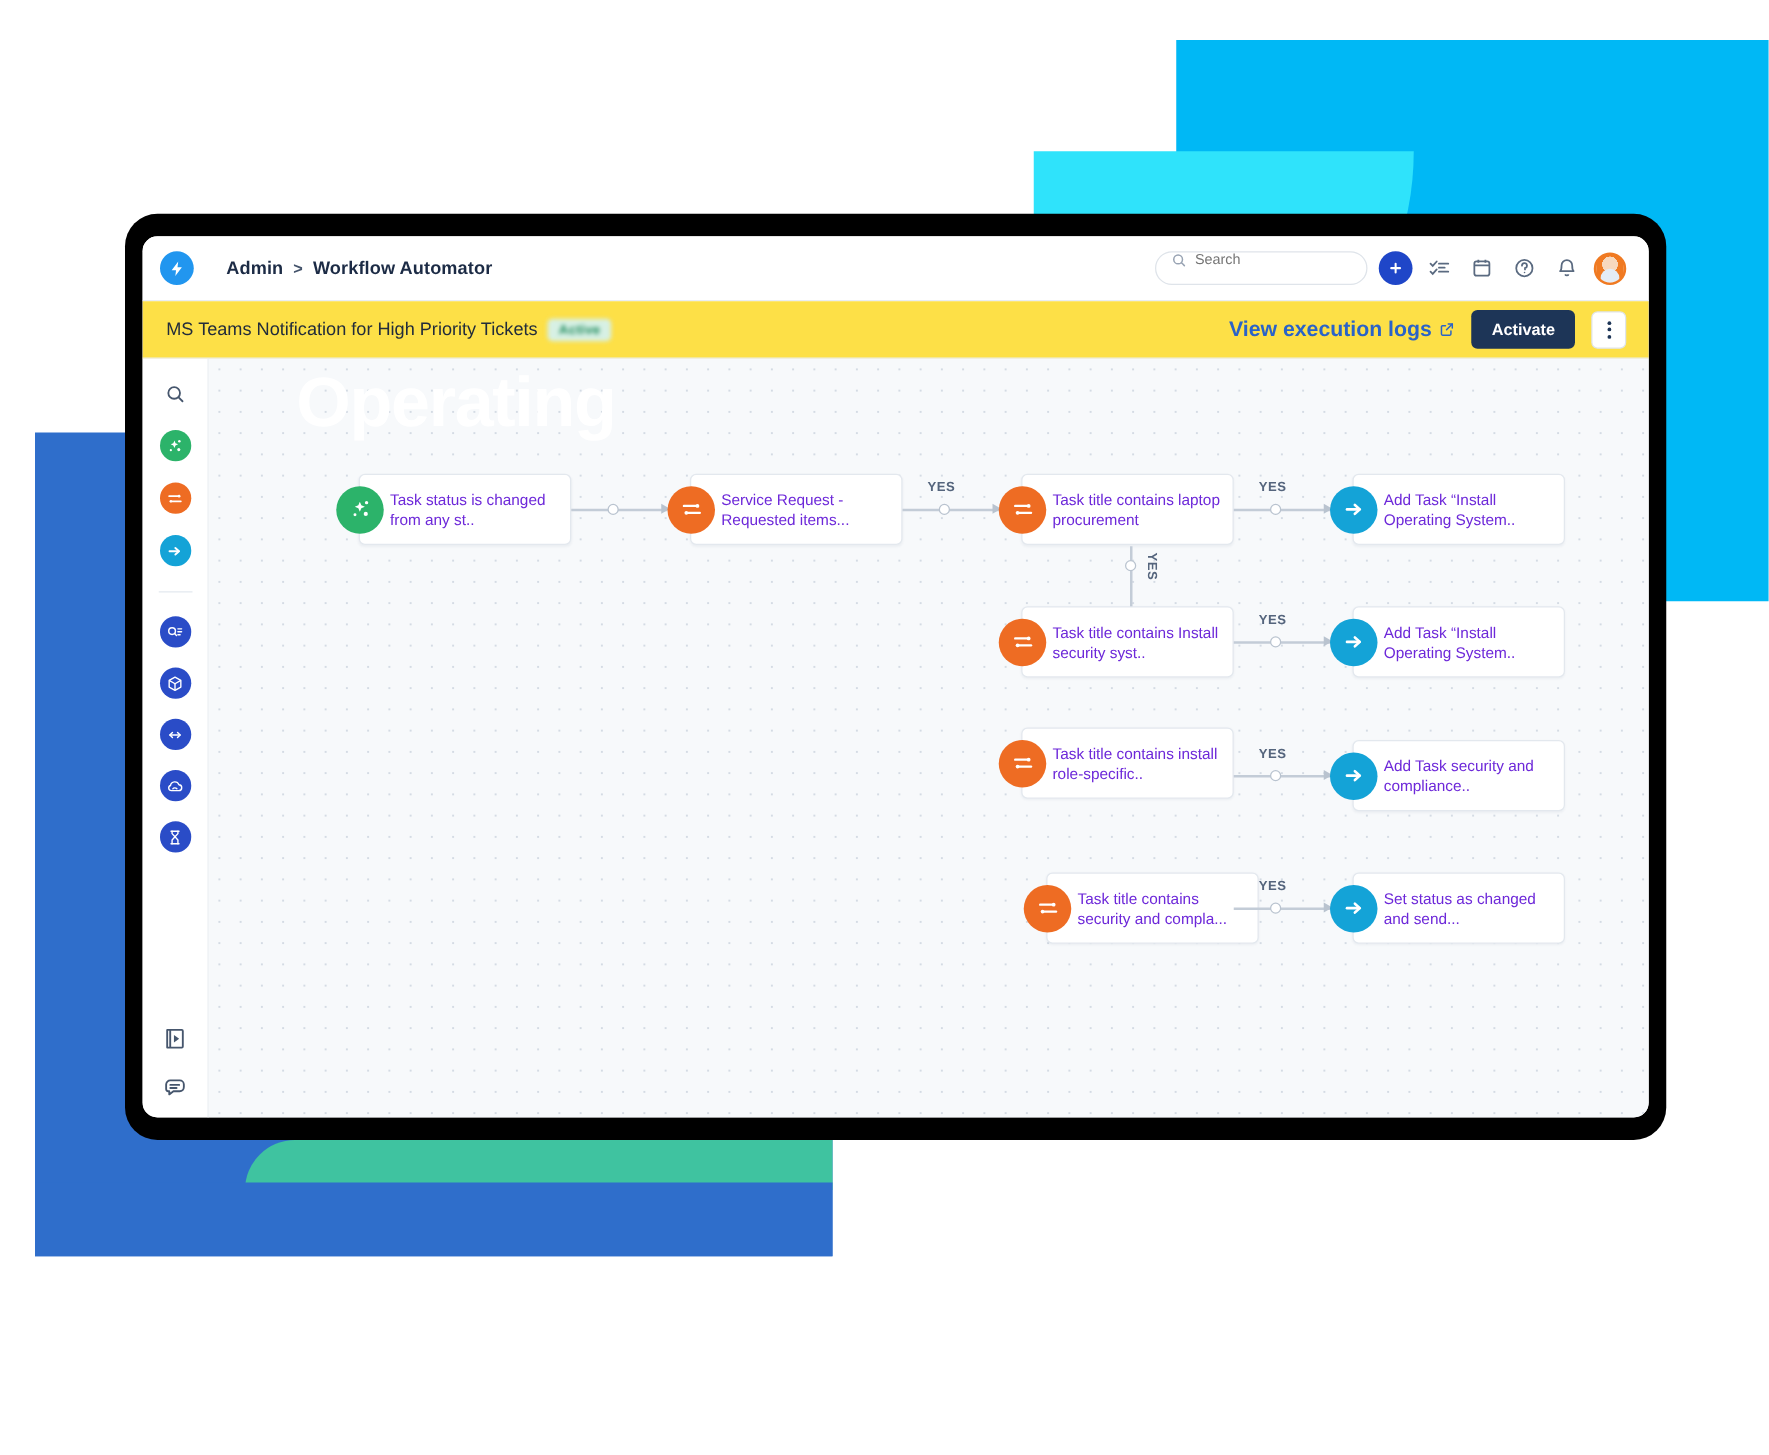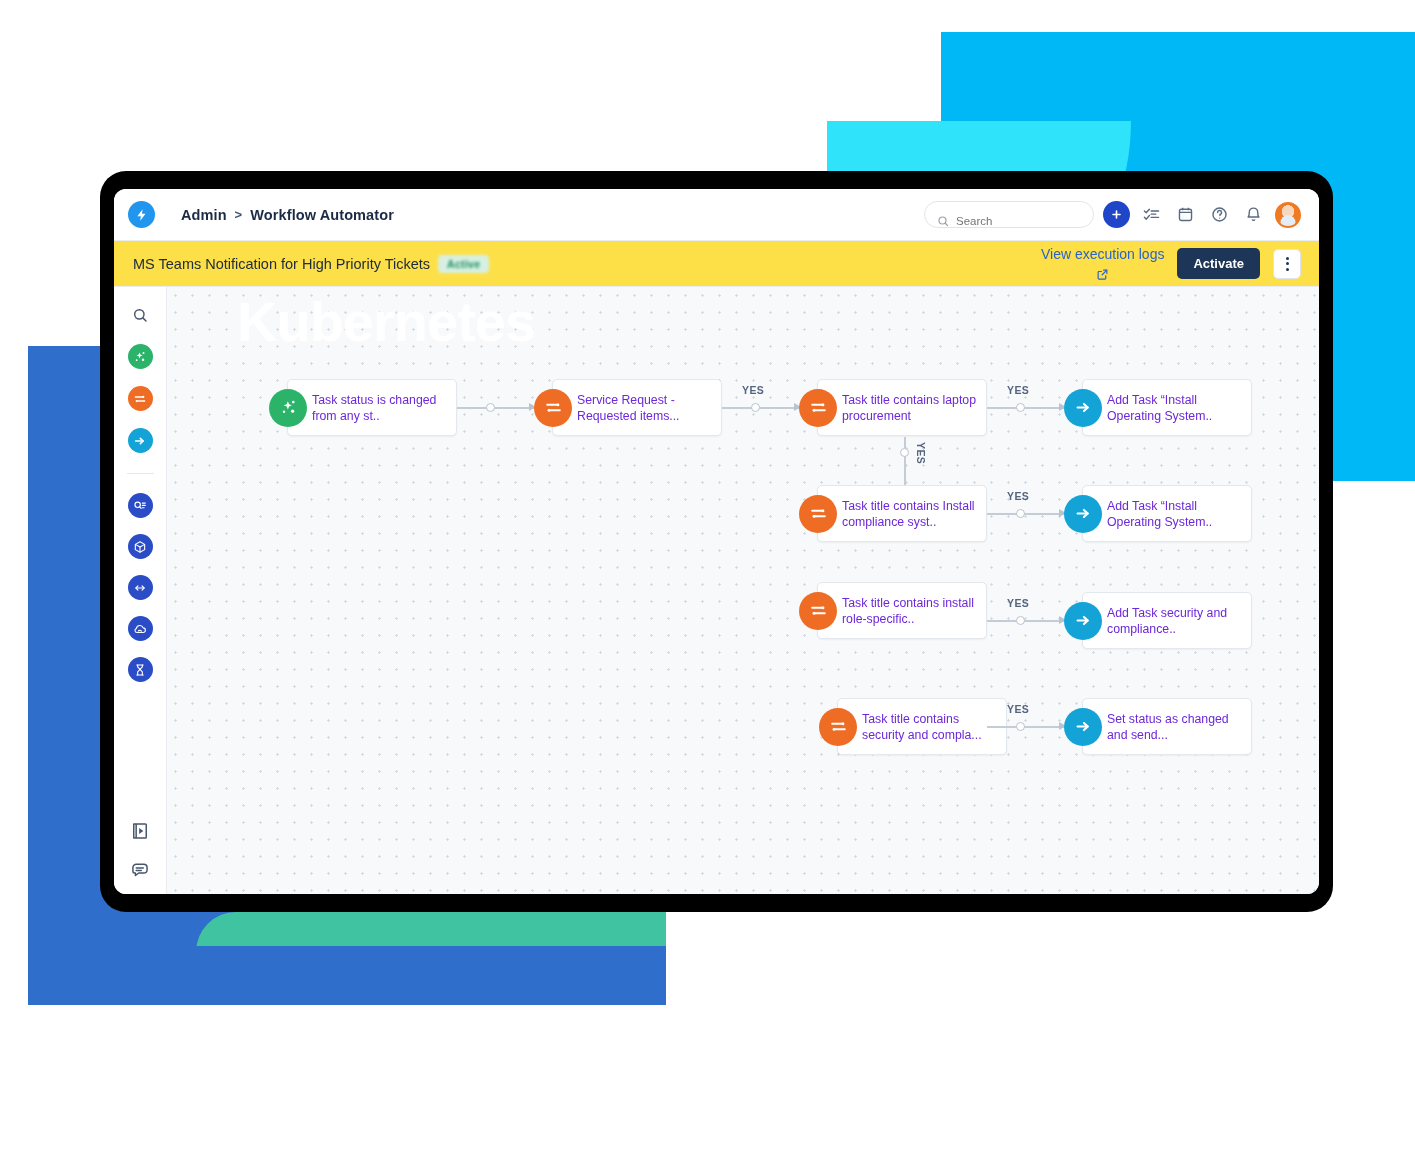--- a/index.html
+++ b/index.html
@@ -50,21 +50,21 @@
   }
   #brand-logo svg { width: 14px; height: 14px; }
   #breadcrumb {
     margin-left: 26px; display: flex; align-items: center; gap: 8px;
     font-size: 14.5px; color: #1c2b45; font-weight: 700; letter-spacing: .1px;
   }
   #breadcrumb .sep { color: #44536b; font-weight: 600; font-size: 13px; }
   .nav-right { margin-left: auto; display: flex; align-items: center; gap: 9px; }
   #search-box {
     width: 170px; height: 27px; border: 1px solid #dfe4ea; border-radius: 14px;
-    display: flex; align-items: flex-end; gap: 7px; padding: 0 12px; background: #fff;
+    display: flex; align-items: flex-start; gap: 7px; padding: 0 12px; background: #fff;
   }
   #search-box svg { width: 12px; height: 12px; flex: 0 0 12px; }
   #search-input {
     border: 0; outline: 0; font-size: 11.5px; color: #8b95a5;
     font-family: "Liberation Sans", sans-serif; width: 100%; background: transparent;
   }
   #add-button {
     width: 27px; height: 27px; border-radius: 50%; background: #1f46c8;
     display: flex; align-items: center; justify-content: center; border: 0; cursor: pointer;
   }
@@ -94,22 +94,22 @@
     font-size: 14.5px; color: #222c3b; font-weight: 400;
     filter: blur(0.1px);
   }
   #status-badge {
     margin-left: 8px; background: #d7f0e4; color: #1d8a5c;
     font-size: 10.5px; font-weight: 700; padding: 3px 9px; border-radius: 4px;
     filter: blur(1.7px); letter-spacing: .3px;
   }
   #subheader-right { margin-left: auto; display: flex; align-items: center; gap: 13px; }
   #exec-logs {
-    font-size: 14px; color: #2a63c8; font-weight: 400; text-decoration: none;
-    display: flex; align-items: center; gap: 6px; cursor: pointer; flex-direction: column;
+    font-size: 17px; color: #2a63c8; font-weight: 700; text-decoration: none;
+    display: flex; align-items: center; gap: 6px; cursor: pointer;
   }
   #exec-logs svg { width: 13px; height: 13px; }
   #activate-btn {
     background: #1d3557; color: #fff; border: 0; border-radius: 5px;
     font-size: 13px; font-weight: 700; padding: 8px 16px; cursor: pointer;
     font-family: "Liberation Sans", sans-serif;
   }
   #more-btn {
     width: 28px; height: 30px; border: 1px solid #dfe4ea; border-radius: 5px;
     background: #fff; display: flex; flex-direction: column; align-items: center;
@@ -378,21 +378,21 @@
             <svg viewBox="0 0 24 24" fill="none" stroke="#46566d" stroke-width="1.8" stroke-linejoin="round" stroke-linecap="round">
               <path d="M3.5 9.2a4 4 0 0 1 4-4h9a4 4 0 0 1 4 4v2.4a4 4 0 0 1-4 4h-6l-4 3v-3h-.9a2.1 2.1 0 0 1-2.1-2.1z"></path>
               <line x1="7.5" y1="9.5" x2="16" y2="9.5"></line>
                   <line x1="7.5" y1="12.5" x2="13.5" y2="12.5"></line>
             </svg>
           </div>
         </div>
       </div>
 
       <div id="canvas">
-        <div id="watermark">Kubernetes</div>
+        <div id="watermark">Operating</div>
 
         <div class="node" style="left:120px; top:92px;">
           <div class="node-icon ic-green">
             <svg viewBox="0 0 24 24" fill="#fff">
               <path d="M11.2 4.2l1.5 3.6 3.6 1.5-3.6 1.5-1.5 3.6-1.5-3.6L6.1 9.3l3.6-1.5z"></path>
               <circle cx="18" cy="5.2" r="1.7"></circle>
                   <circle cx="17.2" cy="16.6" r="2.1"></circle>
               <circle cx="6.3" cy="17.4" r="1.5"></circle>
             </svg>
           </div>
@@ -454,21 +454,21 @@
 
         <div class="node" style="left:650px; top:198px;">
           <div class="node-icon ic-orange">
             <svg viewBox="0 0 24 24" fill="none" stroke="#fff" stroke-width="2.4" stroke-linecap="round">
               <line x1="4" y1="8.5" x2="16" y2="8.5"></line>
                   <line x1="8" y1="15.5" x2="20" y2="15.5"></line>
               <circle cx="17.6" cy="8.5" r="1.9" fill="#fff" stroke="none"></circle>
               <circle cx="6.4" cy="15.5" r="1.9" fill="#fff" stroke="none"></circle>
             </svg>
           </div>
-          <div class="node-label">Task title contains Install compliance syst..</div>
+          <div class="node-label">Task title contains Install security syst..</div>
         </div>
 
         <div class="edge" style="left:820px; top:226px; width:77px;"></div>
         <div class="edge-dot" style="left:849px; top:222px;"></div>
         <div class="edge-arrow" style="left:892px; top:222px;"></div>
         <div class="edge-label" style="left:840px; top:203px;">YES</div>
 
         <div class="node" style="left:915px; top:198px;">
           <div class="node-icon ic-cyan">
             <svg viewBox="0 0 24 24" fill="none" stroke="#fff" stroke-width="2.6" stroke-linecap="round" stroke-linejoin="round">

